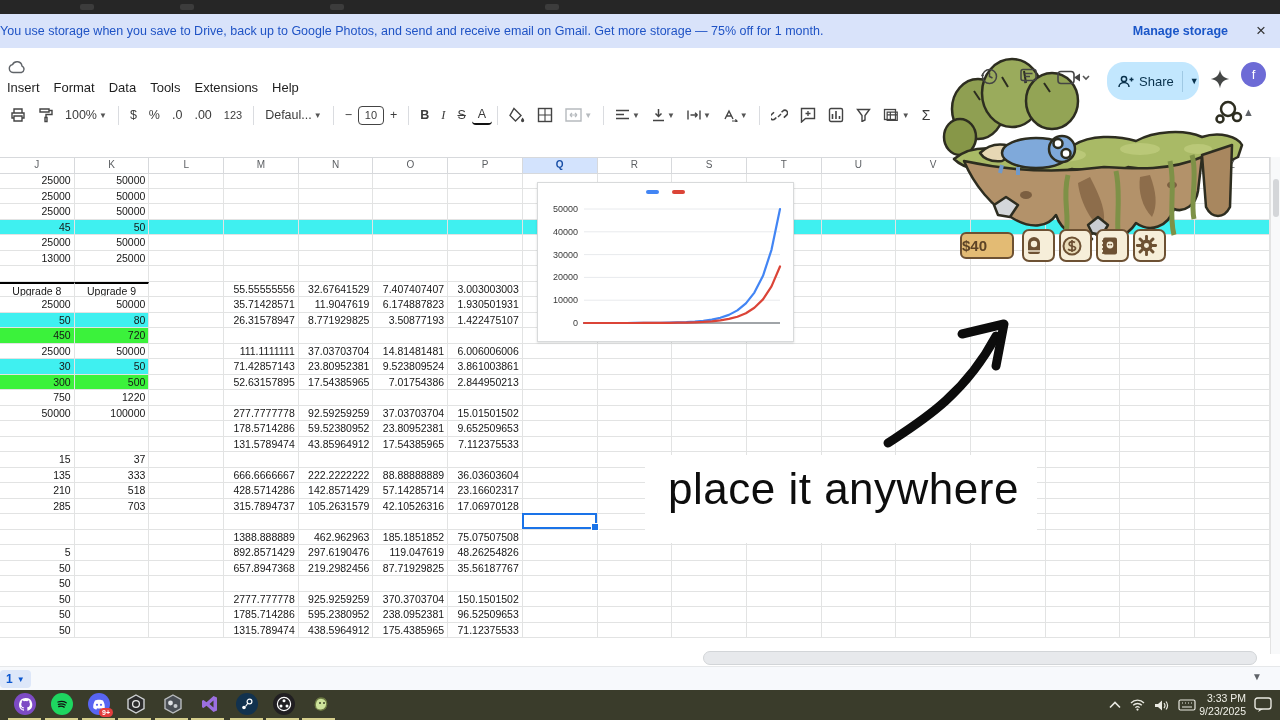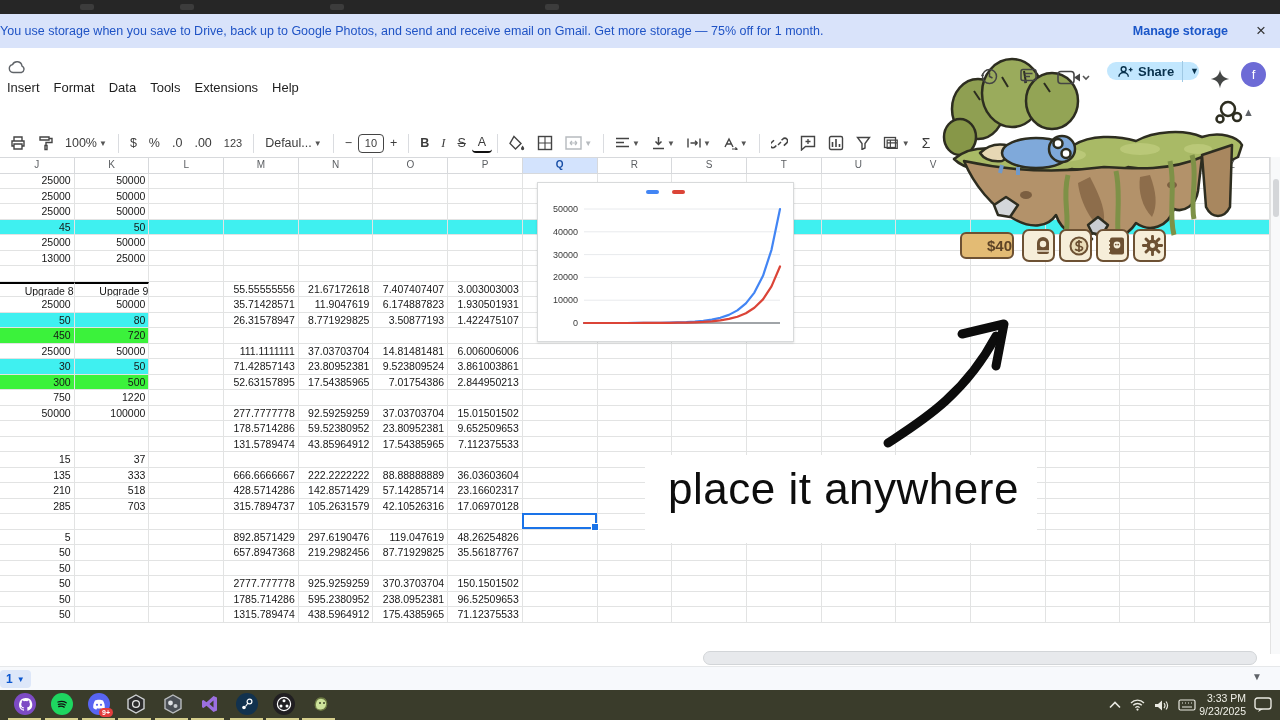--- a/index.html
+++ b/index.html
@@ -14,29 +14,29 @@
           font-size:12.5px;display:flex;align-items:center;}
   #banner .msg{margin-left:0;}
   #banner .act{position:absolute;right:52px;font-weight:700;color:#1a56c8;cursor:pointer;}
   #banner .x{position:absolute;right:14px;font-size:17px;color:#333;cursor:pointer;}
   
   #menuzone{left:0;top:48px;width:1280px;height:52px;background:#fff;}
   #cloud-ic{left:8px;top:60px;}
   #menubar{left:0px;top:77px;height:22px;display:flex;gap:0;color:#1f1f1f;font-size:13px;}
   #menubar span{padding:3px 7px;border-radius:4px;cursor:pointer;}
   .rt-ic{color:#444;}
-  #share-btn{left:1107px;top:62px;width:92px;height:18px;background:#c2e7fe;border-radius:17px;
-      display:flex;align-items:center;font-size:13px;color:#08314c;font-weight:700;z-index:9;}
+  #share-btn{left:1107px;top:62px;width:92px;height:38px;background:#c2e7fe;border-radius:17px;
+      display:flex;align-items:center;font-size:13px;color:#08314c;font-weight:400;z-index:9;}
   #share-btn .sep{width:1px;height:21px;background:#9fc9e4;margin-left:8px;}
   #share-btn .car{font-size:9px;margin:0 0 0 7px;color:#08314c;}
   #avatar{left:1241px;top:62px;width:25px;height:25px;border-radius:50%;background:#6d6bd6;color:#fff;
       font-size:13px;display:flex;align-items:center;justify-content:center;z-index:9;}
   
   #toolbar{left:0;top:100px;width:1280px;height:30px;background:#fff;display:flex;align-items:center;
-      font-size:12.5px;color:#3c3c3c;margin-top:28px;}
+      font-size:12.5px;color:#3c3c3c;}
   #toolbar .tb{padding:3px 6px;border-radius:4px;cursor:pointer;display:flex;align-items:center;gap:2px;}
   #toolbar .dv{width:1px;height:19px;background:#dadce0;margin:0 5px;}
   #toolbar .car{font-size:8px;color:#555;}
   #toolbar .disabled{color:#b6babe;}
   #fsize-box{border:1.4px solid #444;border-radius:4px;width:24px;height:17px;display:flex;
       align-items:center;justify-content:center;font-size:11px;}
   .bold{font-weight:700;}
   .ital{font-style:italic;}
   .strik{text-decoration:line-through;}
   .ucolor{border-bottom:2.5px solid #111;line-height:11px;}
@@ -49,42 +49,42 @@
   #colheads .ch.sel{background:#d3e3fd;color:#174ea6;font-weight:700;}
   
   #grid-body{left:0;top:173px;width:1270px;height:481px;background:#fff;z-index:0;}
   .grow{display:flex;height:15.5px;}
   .cell{flex:0 0 74.7px;box-sizing:border-box;border-right:1px solid #e2e3e3;border-bottom:1px solid #e2e3e3;
      font-size:10.5px;color:#161616;text-align:right;padding:1px 3px 0 0;overflow:hidden;white-space:nowrap;}
   .rowcyan .cell{background:#3ff0f0;}
   .cell.cyan{background:#3ff0f0;}
   .cell.green{background:#3bf23b;}
   .cell.btop{border-top:2px solid #000;}
-  .cell.ctext{text-align:right;padding-right:0;}
+  .cell.ctext{text-align:center;padding-right:0;}
   
   #vscroll{left:1270px;top:157px;width:10px;height:497px;background:#f8f9fa;border-left:1px solid #e3e3e3;z-index:1;}
   #vscroll .thumb{position:absolute;left:2px;top:22px;width:6px;height:38px;background:#d4d6d9;border-radius:3px;}
   
   #chart{left:537px;top:182px;width:255px;height:158px;background:#fff;border:1px solid #d8dadb;
      box-shadow:0 1px 2px rgba(60,64,67,.18);z-index:5;}
   #chart-legend{position:absolute;left:0;top:7px;width:100%;display:flex;justify-content:center;gap:13px;}
   .chart-legend-dash{width:13px;height:4px;border-radius:2px;display:inline-block;}
   .ctick{font-size:9px;fill:#3a3a3a;font-family:"Liberation Sans",sans-serif;}
   
   #selection-box{width:74.7px;height:15.5px;border:2px solid #1a73e8;box-sizing:border-box;z-index:3;}
   #selection-box .hdl{position:absolute;right:-4px;bottom:-4px;width:6px;height:6px;background:#1a73e8;
      border:1px solid #fff;}
   
   #anno-panel{left:645px;top:455px;width:392px;height:88px;background:#fff;z-index:4;}
   #anno-text{left:668px;top:464px;font-size:44px;font-weight:500;color:#0d0d0d;z-index:6;letter-spacing:.5px;}
   #arrow-svg{left:858px;top:300px;z-index:6;}
   
   #island{left:940px;top:57px;z-index:7;pointer-events:none;}
   .gbtn{position:absolute;z-index:8;box-sizing:border-box;background:#f6eed9;border:2.5px solid #6d5133;
-     border-radius:7px;display:flex;align-items:center;justify-content:flex-end;cursor:pointer;}
+     border-radius:7px;display:flex;align-items:center;justify-content:flex-start;cursor:pointer;}
   #money-btn{left:960px;top:232px;width:54px;height:27px;background:#e3bb74;color:#5d4326;
      font-size:15px;font-weight:700;border-radius:6px;}
   
   #hscroll{left:703px;top:651px;width:552px;height:12px;background:#e7e9ec;border:1px solid #d2d5d8;
      border-radius:7px;z-index:2;}
   #sheetbar{left:0;top:666px;width:1280px;height:24px;background:#f7f9fc;border-top:1px solid #e6e8ea;z-index:2;}
   #sheettab{position:absolute;left:0px;top:3px;height:18px;padding:0 6px;background:#dde7f9;border-radius:4px;
      color:#0b57d0;font-size:12px;font-weight:700;display:flex;align-items:center;gap:4px;cursor:pointer;}
   #sheetbar .endcar{position:absolute;right:18px;top:4px;color:#5f6368;font-size:10px;}
   
@@ -427,21 +427,21 @@
       <div class="cell"></div>
       <div class="cell"></div>
       <div class="cell"></div>
       <div class="cell"></div>
     </div>
     <div class="grow">
       <div class="cell btop ctext">Upgrade 8</div>
       <div class="cell btop ctext">Upgrade 9</div>
       <div class="cell"></div>
       <div class="cell">55.55555556</div>
-      <div class="cell">21.67172618</div>
+      <div class="cell">32.67641529</div>
       <div class="cell">7.407407407</div>
       <div class="cell">3.003003003</div>
       <div class="cell"></div>
       <div class="cell"></div>
       <div class="cell"></div>
       <div class="cell"></div>
       <div class="cell"></div>
       <div class="cell"></div>
       <div class="cell"></div>
       <div class="cell"></div>
@@ -715,20 +715,39 @@
       <div class="cell"></div>
     </div>
     <div class="grow">
       <div class="cell"></div>
       <div class="cell"></div>
       <div class="cell"></div>
       <div class="cell"></div>
       <div class="cell"></div>
       <div class="cell"></div>
       <div class="cell"></div>
+      <div class="cell"></div>
+      <div class="cell"></div>
+      <div class="cell"></div>
+      <div class="cell"></div>
+      <div class="cell"></div>
+      <div class="cell"></div>
+      <div class="cell"></div>
+      <div class="cell"></div>
+      <div class="cell"></div>
+      <div class="cell"></div>
+    </div>
+    <div class="grow">
+      <div class="cell"></div>
+      <div class="cell"></div>
+      <div class="cell"></div>
+      <div class="cell">1388.888889</div>
+      <div class="cell">462.962963</div>
+      <div class="cell">185.1851852</div>
+      <div class="cell">75.07507508</div>
       <div class="cell"></div>
       <div class="cell"></div>
       <div class="cell"></div>
       <div class="cell"></div>
       <div class="cell"></div>
       <div class="cell"></div>
       <div class="cell"></div>
       <div class="cell"></div>
       <div class="cell"></div>
       <div class="cell"></div>

